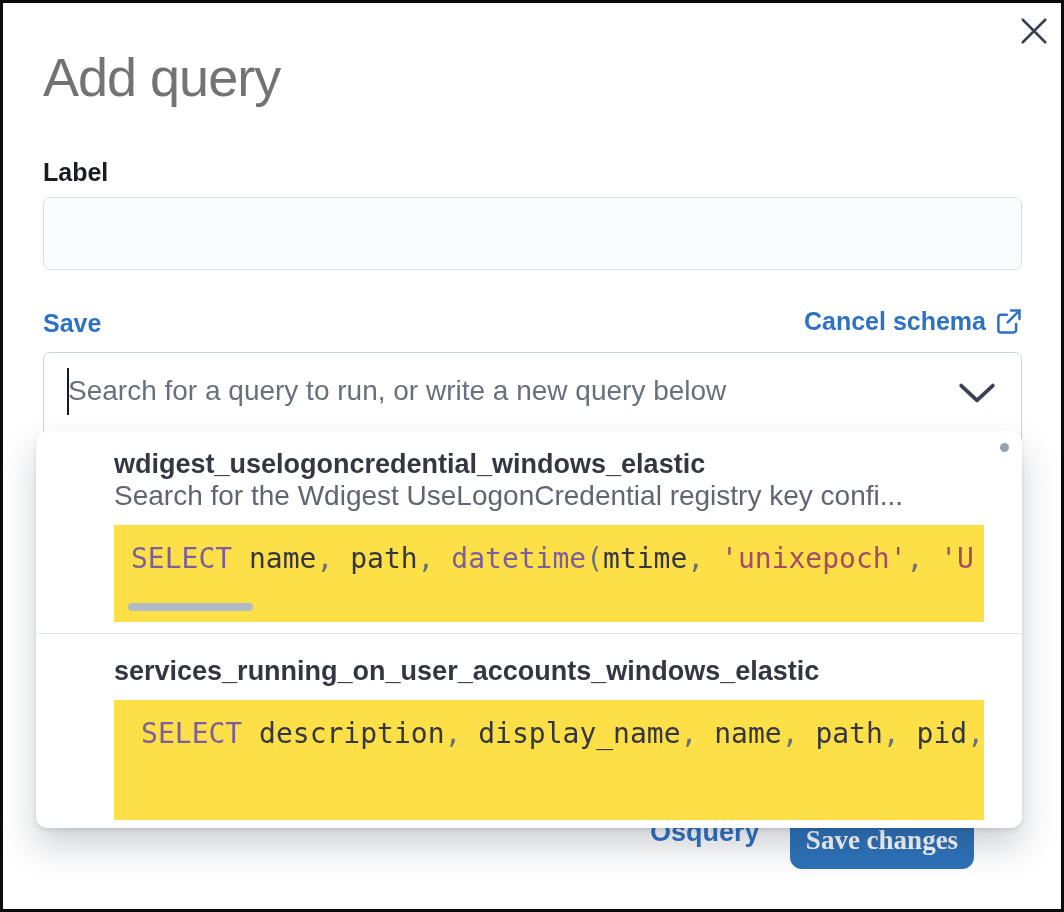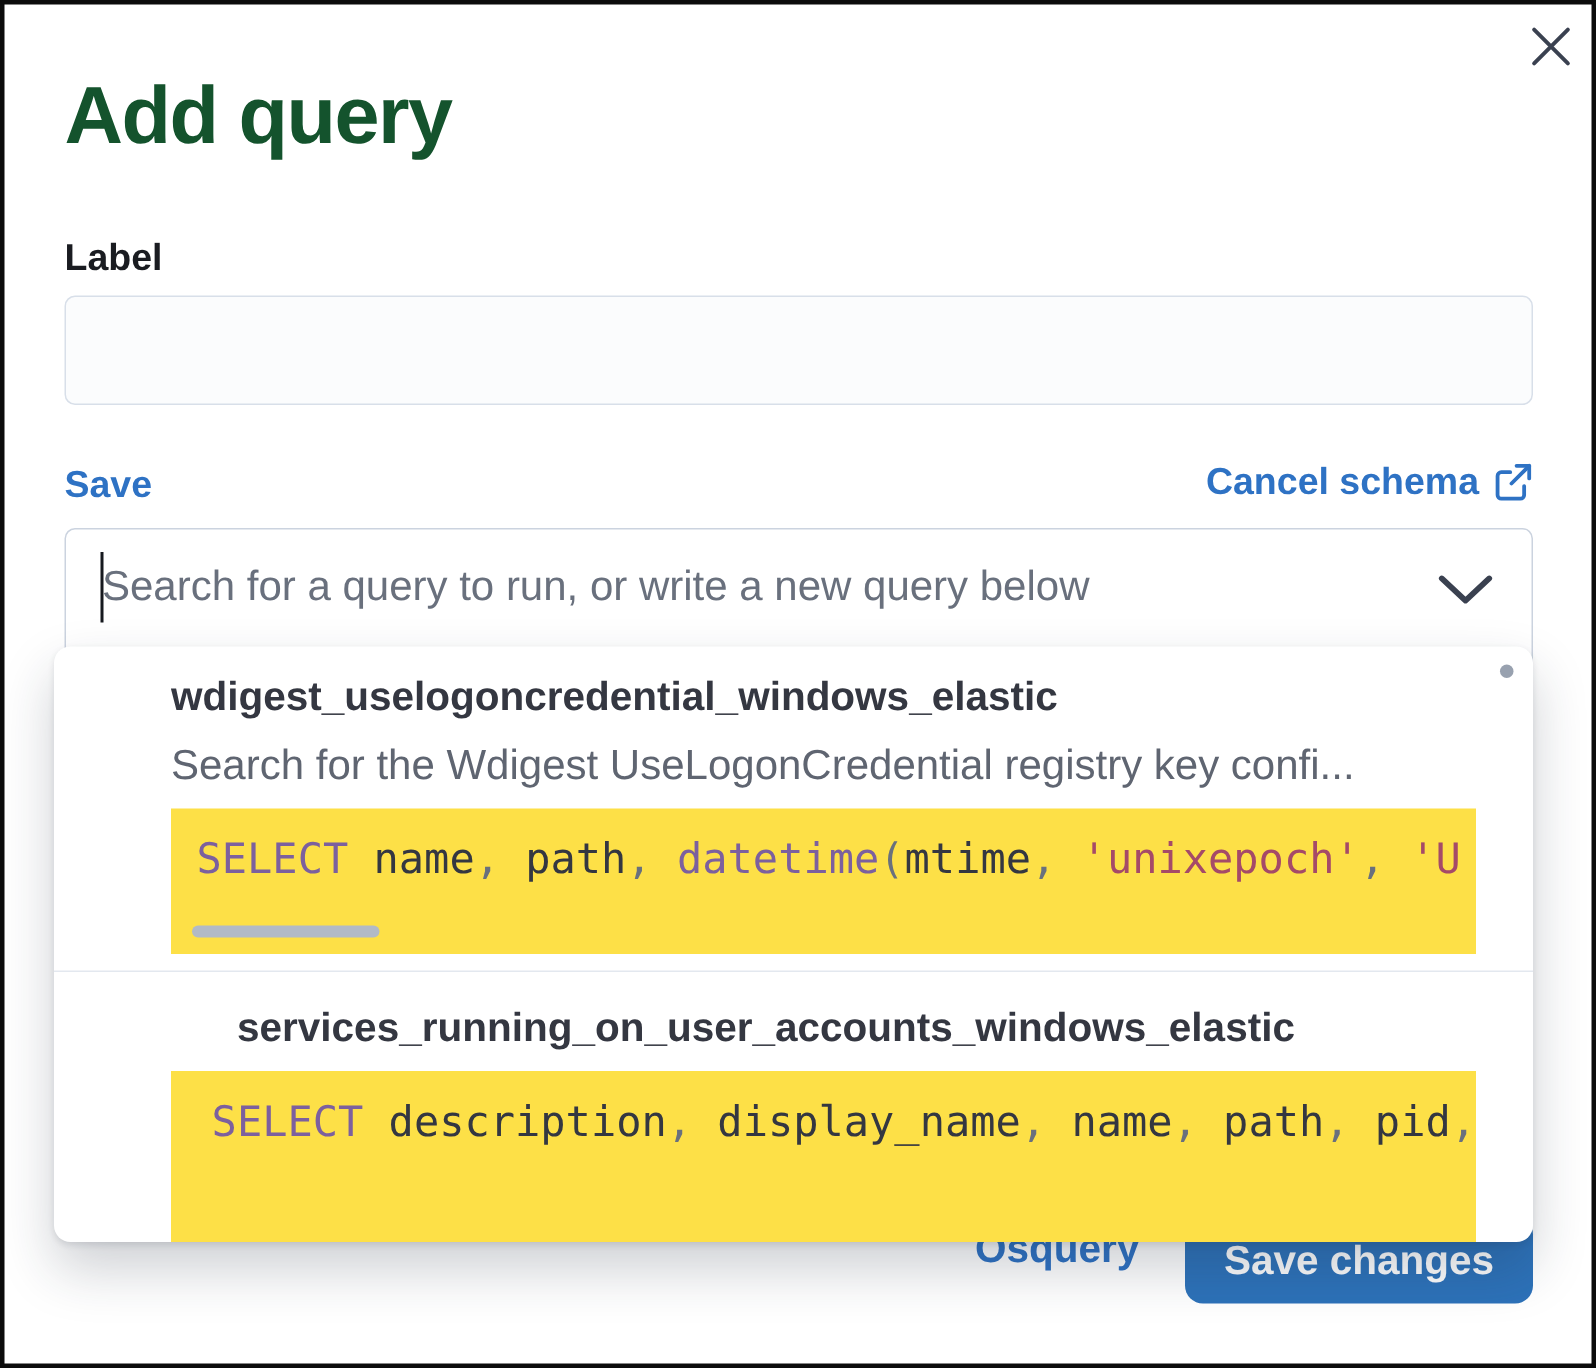--- a/index.html
+++ b/index.html
@@ -6,22 +6,22 @@
   html,body { background:#ffffff; }
   .screen {
     position:relative; width:1064px; height:912px; background:#ffffff;
     font-family:"Liberation Sans", sans-serif; overflow:hidden;
   }
   .frame { position:absolute; inset:0; border:3px solid #0b0b0b; z-index:99; pointer-events:none; }
 
   
   .close-btn { position:absolute; top:14px; right:10px; width:40px; height:36px;
     background:none; border:none; cursor:pointer; color:#3a4150; z-index:3; }
-  .modal-title { position:absolute; left:43px; top:46px; font-size:54px; font-weight:700;
-    color:#14532d; letter-spacing:-1px; }
+  .modal-title { position:absolute; left:43px; top:46px; font-size:54px; font-weight:400;
+    color:#737373; letter-spacing:-1px; }
 
   
   .field-label { position:absolute; left:43px; top:158px; font-size:25px; font-weight:700; color:#1a1c21; }
   .label-input { position:absolute; left:43px; top:197px; width:979px; height:73px;
     background:#fbfcfd; border:1px solid #d8dfe9; border-radius:7px;
     font-size:28px; color:#343741; padding:0 20px; font-family:"Liberation Sans", sans-serif; }
 
   
   .query-label { position:absolute; left:43px; top:309px; font-size:25px; font-weight:700; color:#2e72c4; }
   .schema-link { position:absolute; right:42px; top:307px; display:flex; align-items:center; gap:9px;
@@ -41,41 +41,41 @@
 
   
   .dropdown { position:absolute; left:36px; top:431px; width:986px; height:397px;
     background:#ffffff; border-radius:11px; z-index:5; overflow:hidden;
     box-shadow:0 2px 4px rgba(30,40,60,.12), 0 18px 36px rgba(30,40,60,.22); }
   .scroll-dot { position:absolute; top:12px; right:13px; width:9px; height:9px; border-radius:50%;
     background:#98a1af; }
   .option { padding:0 38px 0 78px; cursor:pointer; }
   .option-title { margin-top:17px; font-size:27px; font-weight:700; color:#343741; line-height:32px;
     white-space:nowrap; overflow:hidden; }
-  .option-desc { margin-top:14px; font-size:28px; color:#5f6571; line-height:32px;
+  .option-desc { margin-top:0; font-size:28px; color:#5f6571; line-height:32px;
     white-space:nowrap; overflow:hidden; }
   .code-block { position:relative; margin-top:13px; height:97px; background:#fde047;
     padding:17px 0 0 17px; overflow:hidden; white-space:nowrap;
     font-family:"DejaVu Sans Mono", monospace; font-size:28px; line-height:34px; }
   .code-block.clipped { height:120px;text-align:right; }
   .tok-keyword { color:#7c609e; }
   .tok-plain   { color:#343741; }
   .tok-punct   { color:#69707d; }
   .tok-string  { color:#a54a68; }
   .h-thumb { position:absolute; left:14px; bottom:11px; width:125px; height:8px; border-radius:4px;
     background:#b2bac6; }
   .divider { height:1px; background:#e3e8ef; margin-top:11px; }
-  .option:last-child .option-title { margin-top:21px;margin-left:44px; }
+  .option:last-child .option-title { margin-top:21px; }
 
   
   .cancel-link { position:absolute; left:650px; top:812px; z-index:1; font-size:27px; font-weight:700;
     color:#2e72c4; text-decoration:none; line-height:40px; }
-  .save-btn { position:absolute; left:790px; top:811px; width:232px; height:58px; z-index:1;
+  .save-btn { position:absolute; left:790px; top:811px; width:184px; height:58px; z-index:1;
     background:#2d72b9; color:#fdfdfd; border:none; border-radius:12px;
-    font-size:27px; font-weight:700; font-family:Liberation Sans, sans-serif; cursor:pointer; }
+    font-size:27px; font-weight:700; font-family:Liberation Serif, serif; cursor:pointer; }
 </style>
 </head>
 <body>
 
 <div class="screen">
   <div class="frame"></div>
 
   <button class="close-btn" aria-label="Close">
     <svg width="30" height="30" viewBox="0 0 16 16" fill="none" stroke="currentColor" stroke-width="1.4" stroke-linecap="round">
       <path d="M2 2 L14 14 M14 2 L2 14"></path>

